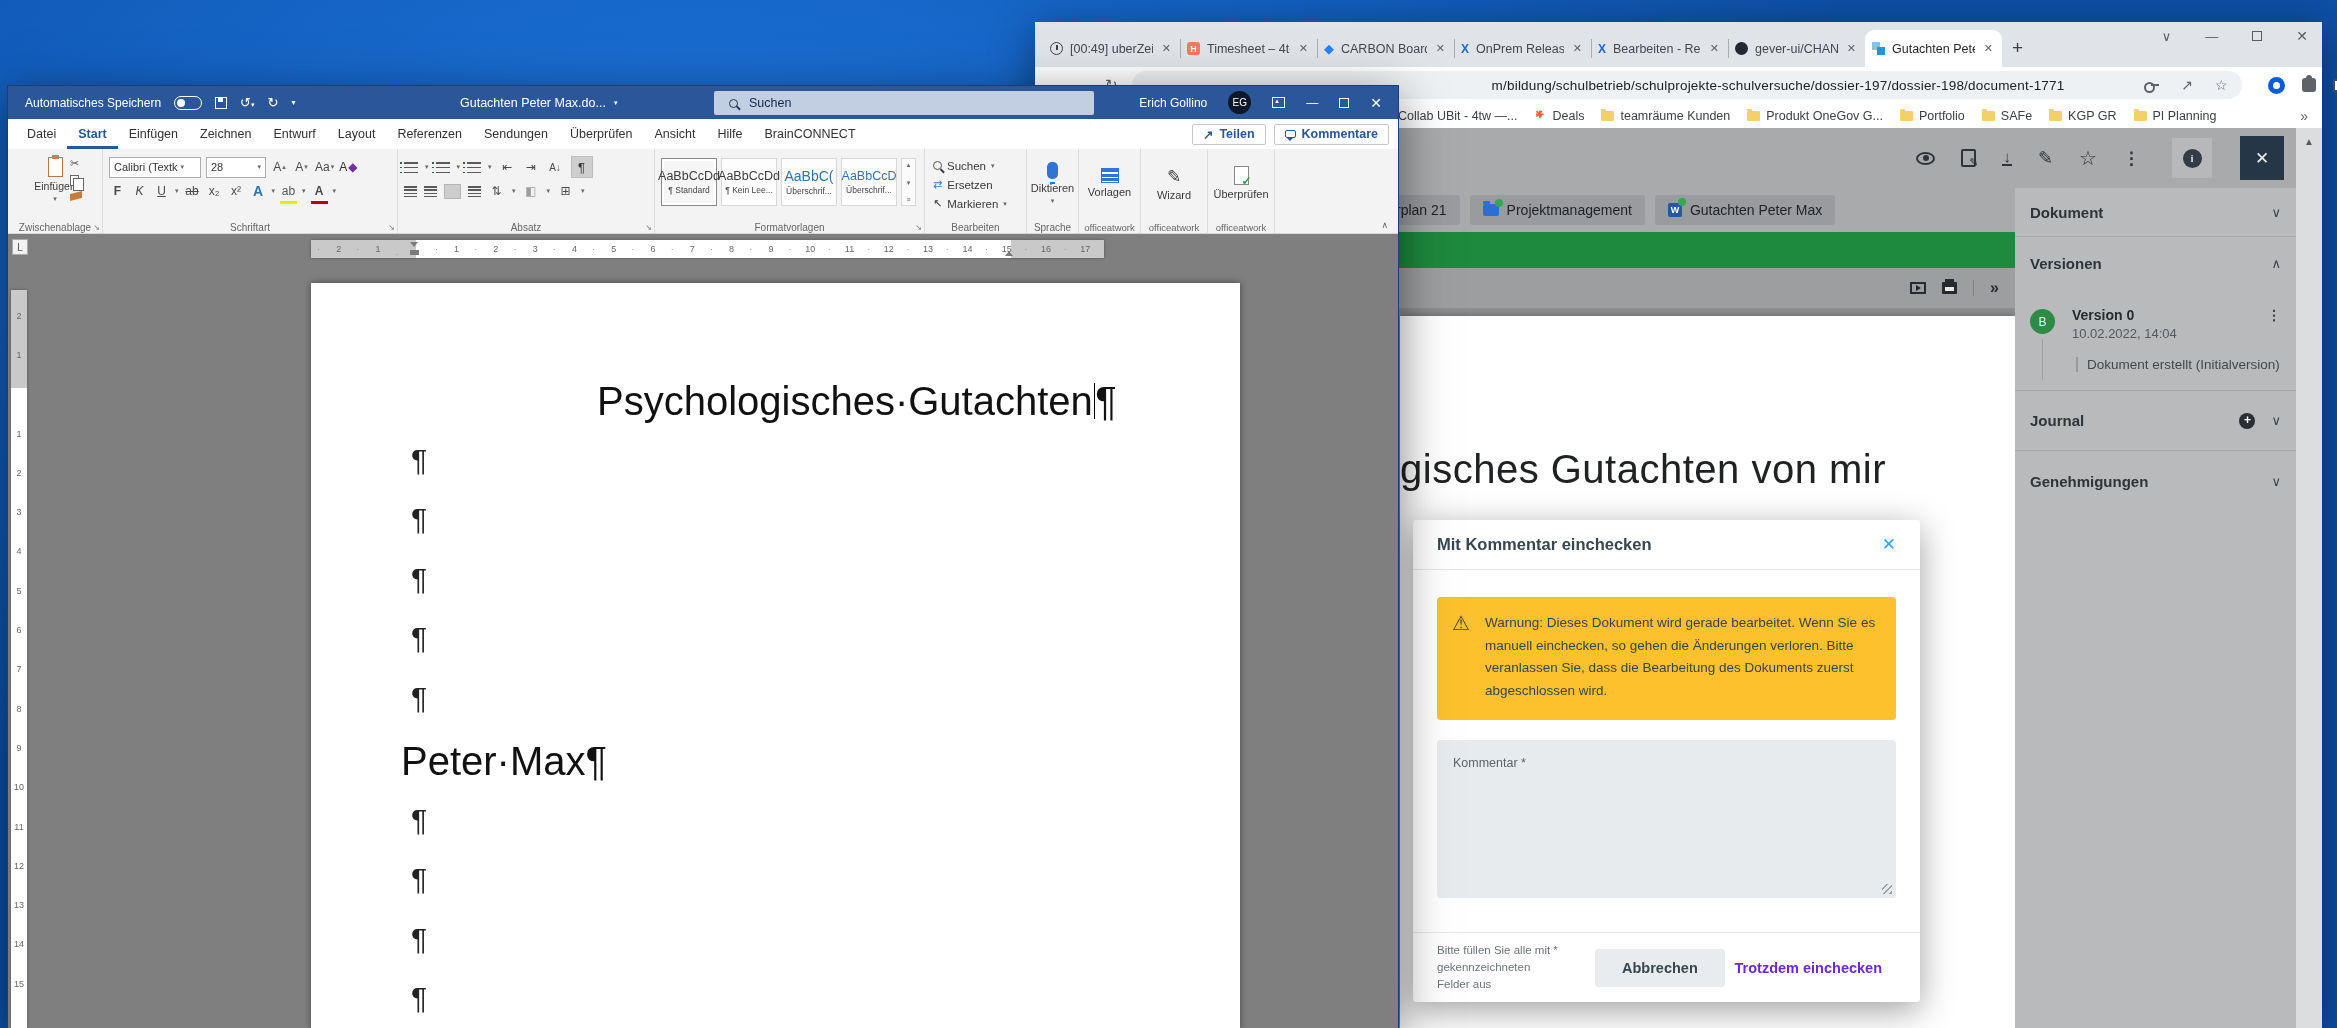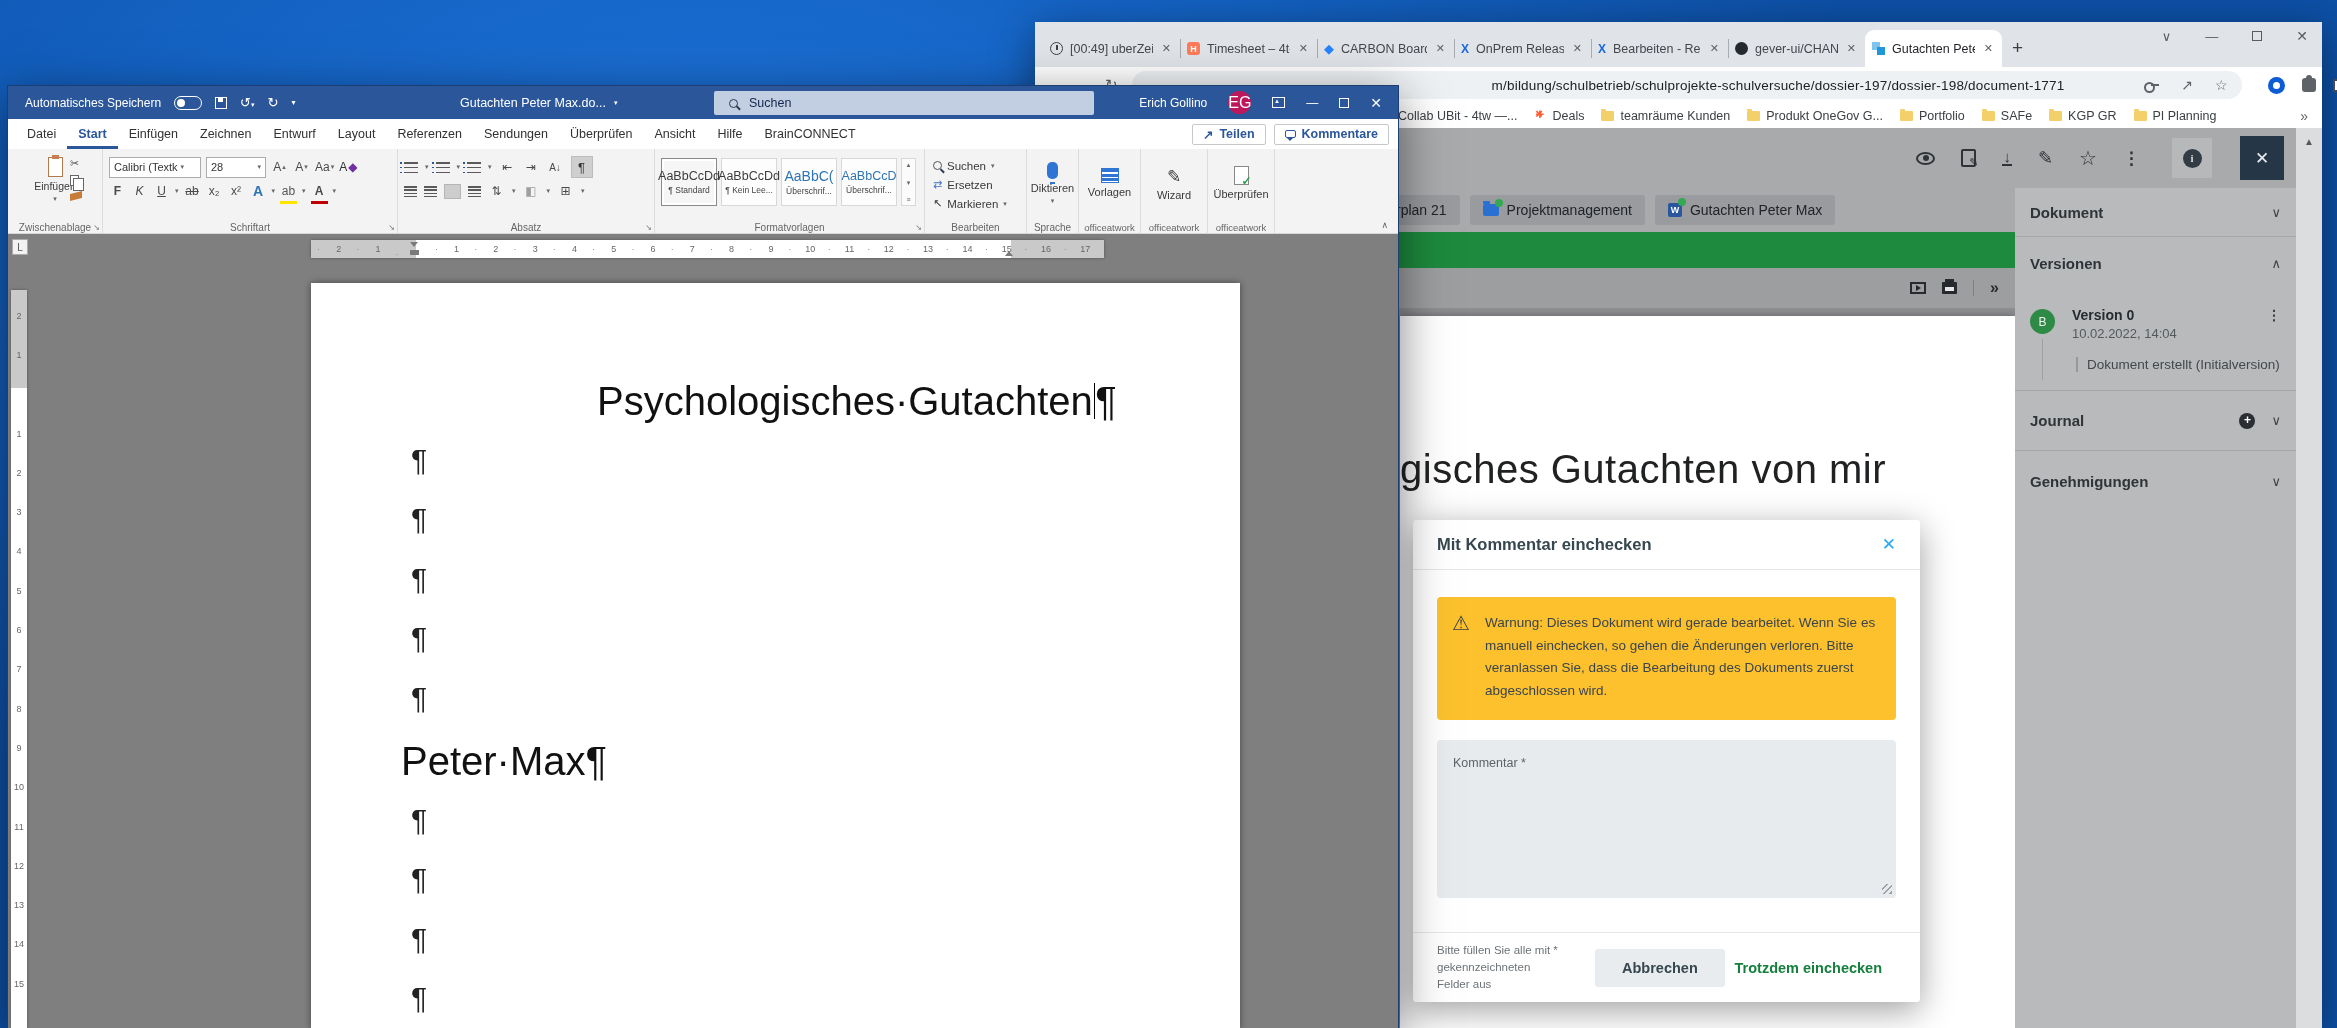--- a/index.html
+++ b/index.html
@@ -124,41 +124,41 @@
   .mfield{margin:20px 24px 0;background:#e8ebee;border-radius:4px;height:158px;position:relative;padding:13px 16px}
   .mlabel{font-size:12.5px;color:#5c6369}
   .mta{position:absolute;inset:0;background:transparent;border:none;resize:none;outline:none}
   .mgrip{position:absolute;right:4px;bottom:4px;width:10px;height:10px;
          background:repeating-linear-gradient(135deg,transparent 0 3px,#9aa0a5 3px 4.5px)}
   .mfoot{position:absolute;left:0;right:0;bottom:0;height:70px;border-top:1px solid #e4e7ea;display:flex;
          align-items:center;padding:4px 24px}
   .mnote{width:128px;font-size:11.5px;color:#6d7377;line-height:1.5}
   .btncancel{margin-left:30px;background:#e9ecef;color:#37474f;font-size:14.5px;font-weight:bold;
              padding:11px 27px;border:none;border-radius:3px;font-family:inherit}
-  .btnconfirm{margin-left:auto;margin-right:8px;background:none;border:none;color:#15803d;font-size:14.5px;
+  .btnconfirm{margin-left:auto;margin-right:8px;background:none;border:none;color:#6d28d9;font-size:14.5px;
               font-weight:bold;font-family:inherit}
 
   
   .word{position:absolute;left:7px;top:85px;width:1392px;height:943px;z-index:5;
         box-shadow:0 12px 45px rgba(0,0,0,.5);border:1px solid #1c3e73;border-bottom:none}
   .wtb{height:33px;background:#2b579a;position:relative;display:flex;align-items:center;color:#fff;font-size:12px}
   .qat{display:flex;align-items:center;gap:13px;padding-left:17px}
   .toggle{width:28px;height:14px;border:1px solid #fff;border-radius:7px;position:relative}
   .toggle::after{content:'';position:absolute;left:2px;top:2px;width:8px;height:8px;border-radius:50%;background:#fff}
   .floppy{width:12px;height:12px;border:1.5px solid #fff;position:relative}
   .floppy::after{content:'';position:absolute;left:2px;top:0;width:5px;height:4px;background:#fff}
   .wgly{font-family:"DejaVu Sans",sans-serif;font-size:13px}
   .tinycar{font-size:7px}
   .wtitle{position:absolute;left:452px;display:flex;gap:8px;align-items:center;font-size:12.5px}
   .wsearch{position:absolute;left:706px;top:5px;width:380px;height:24px;background:#c2cfe3;color:#14264a;
            display:flex;align-items:center;gap:11px;padding-left:15px;font-size:12.5px;border-radius:2px}
   .mag{width:9px;height:9px;border:1.5px solid #2a3a55;border-radius:50%;position:relative;flex:none}
   .mag::after{content:'';position:absolute;width:5px;height:1.5px;background:#2a3a55;transform:rotate(45deg);right:-4px;bottom:-2px}
   .wtbright{position:absolute;right:0;top:0;height:33px;display:flex;align-items:center;gap:21px;padding-right:16px}
-  .egava{width:23px;height:23px;border-radius:50%;background:#be185d;font-size:16px;display:grid;place-items:center}
+  .egava{width:23px;height:23px;border-radius:50%;background:#0f172a;font-size:10px;display:grid;place-items:center}
   .ribicon{width:13px;height:11px;border:1.5px solid #fff;position:relative}
   .ribicon::after{content:'▴';position:absolute;left:2px;top:-1px;font-size:7px}
   .maxbox2{width:10px;height:10px;border:1.5px solid #fff}
 
   .wtabs{height:30px;background:#fff;display:flex;align-items:center;font-size:12.5px;color:#323130;
          position:relative;padding-left:8px}
   .wtab{padding:0 11px;height:30px;display:flex;align-items:center}
   .wtab.active{color:#2b579a;font-weight:bold;box-shadow:inset 0 -3px 0 #2b579a}
   .wtabsright{position:absolute;right:9px;display:flex;gap:8px}
   .obtn{border:1px solid #c8c8c8;background:#fff;color:#2b579a;padding:2px 10px;font-size:12.5px;display:flex;

